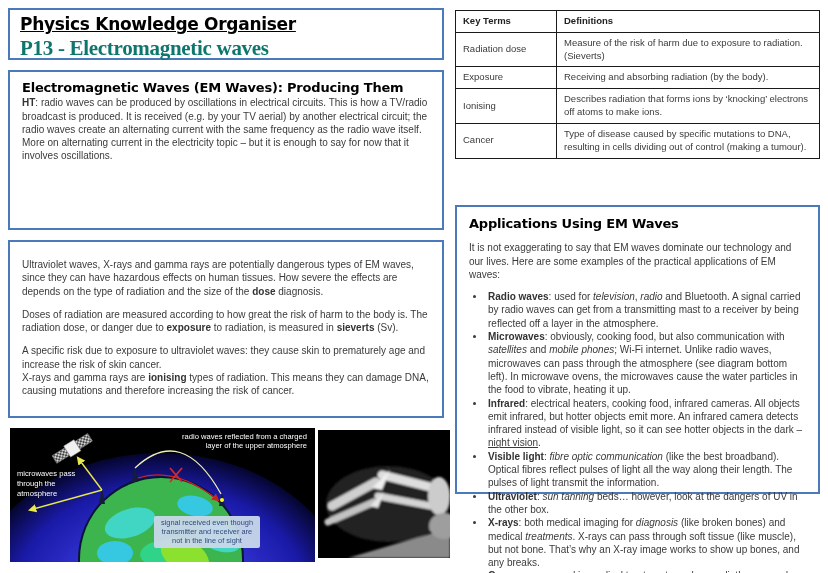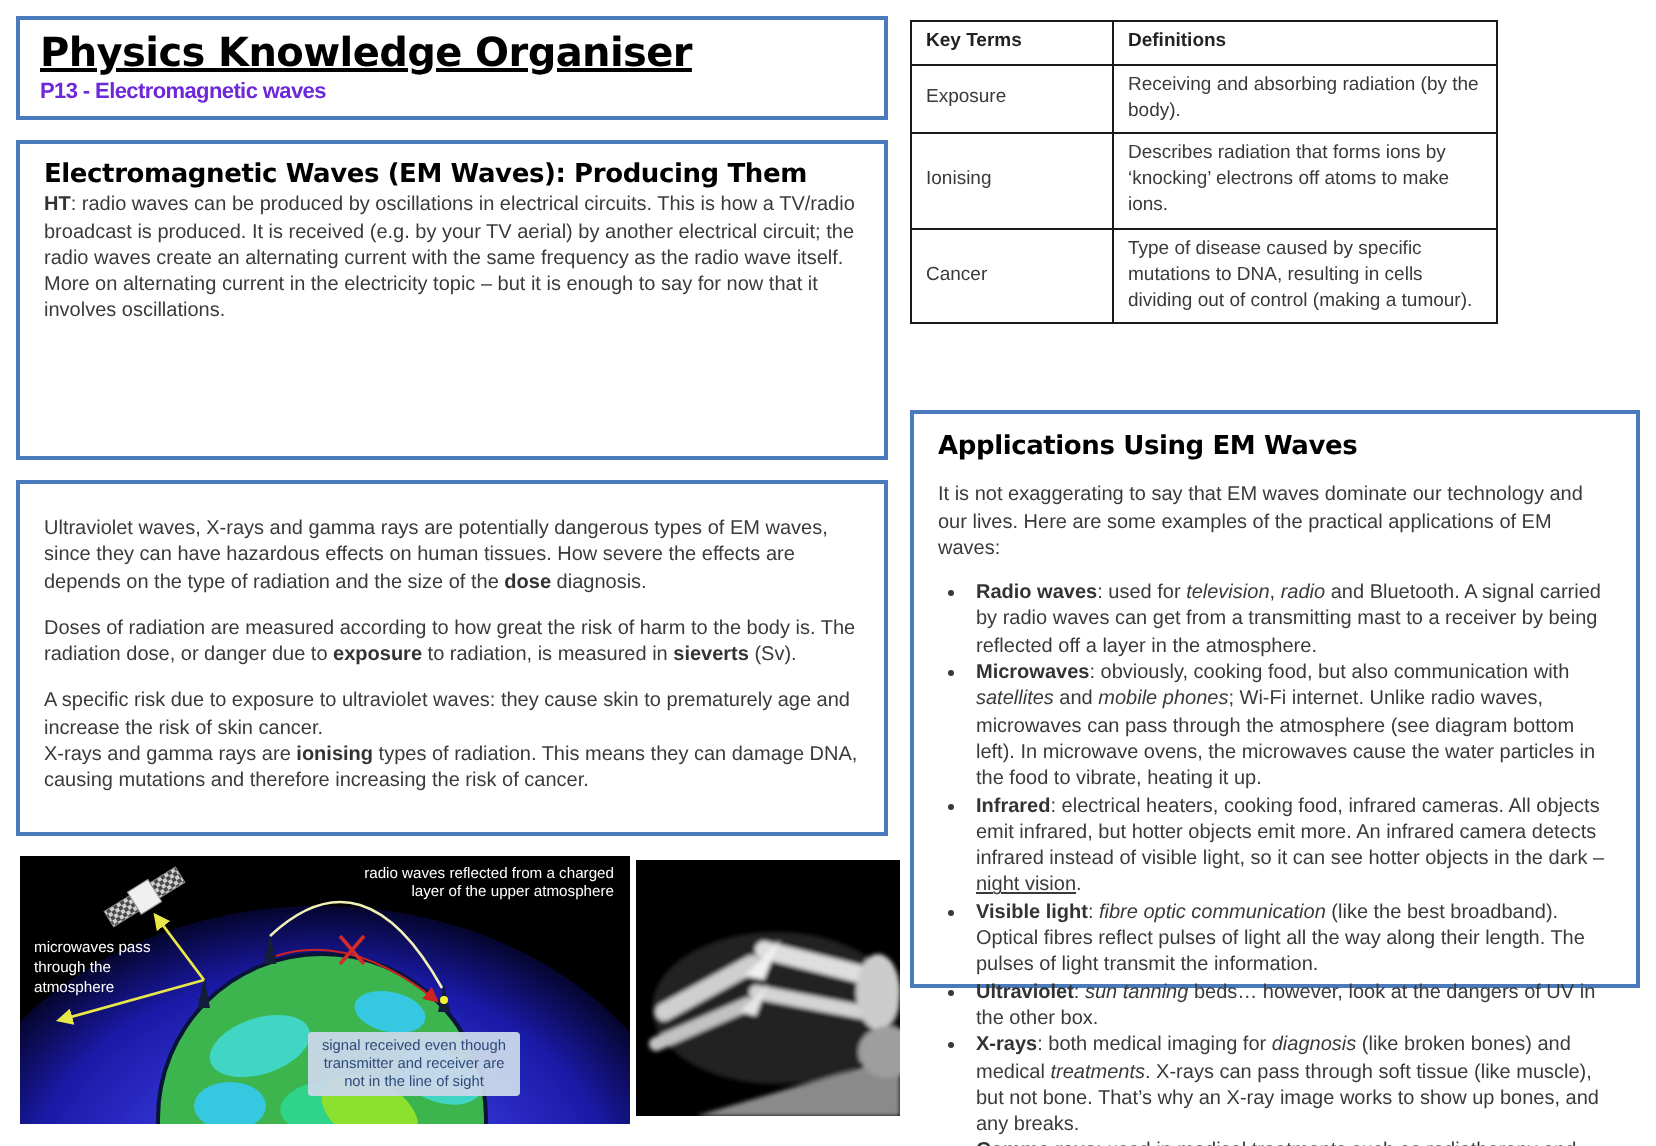--- a/index.html
+++ b/index.html
@@ -1,32 +1,32 @@
 <!DOCTYPE html>
 <html><head>
 <meta charset="utf-8">
 <style>
   html,body{margin:0;padding:0;background:#e9e9e9;}
   .page{position:relative;width:828px;height:573px;background:#ffffff;
         font-family:"Liberation Sans",sans-serif;color:#3a3a3a;overflow:hidden;}
   .bluebox{position:absolute;border:2px solid #4a7abc;background:#ffffff;box-sizing:border-box;}
   .heading{font-family:"DejaVu Sans",sans-serif;font-weight:800;color:#000;
            font-size:13px;letter-spacing:-0.2px;}
-  .doc-title-1{font-family:"DejaVu Sans",sans-serif;font-weight:800;font-size:20px;
+  .doc-title-1{font-family:"DejaVu Sans",sans-serif;font-weight:800;font-size:17px;
                color:#000;text-decoration:underline;letter-spacing:-0.3px;}
-  .doc-title-2{font-family:Liberation Sans, sans-serif;font-weight:800;font-size:11px;
-               color:#6d28d9;letter-spacing:-0.3px;margin-top:2px;}
+  .doc-title-2{font-family:Liberation Serif, serif;font-weight:800;font-size:21px;
+               color:#0f766e;letter-spacing:-0.3px;margin-top:2px;}
   .body-text{font-size:10px;line-height:1.33;}
   .para{margin:0 0 10px 0;white-space:pre-line;}
   .para:last-child{margin-bottom:0;}
   .b{font-weight:bold;color:#333;}
   .i{font-style:italic;}
   .u{text-decoration:underline;}
   
-  .kt-table{position:absolute;left:455px;top:10px;width:294px;border-collapse:collapse;
+  .kt-table{position:absolute;left:455px;top:10px;width:365px;border-collapse:collapse;
             font-size:9.5px;line-height:1.35;color:#3a3a3a;}
   .kt-table th,.kt-table td{border:1.4px solid #1a1a1a;padding:4px 7px;text-align:left;
             vertical-align:middle;}
   .kt-table th{font-weight:bold;color:#222;}
   .kt-col-term{width:86px;}
   
   .bullets{margin:9px 0 0 2px;padding-left:15px;}
   .bullets li{margin:0;padding-left:2px;}
   
   .diagram-svg{position:absolute;left:10px;top:428px;}
@@ -41,20 +41,24 @@
   <div class="bluebox" style="left:8px;top:8px;width:436px;height:52px;padding:4px 10px;">
     <div class="doc-title-1">Physics Knowledge Organiser</div>
     <div class="doc-title-2">P13 - Electromagnetic waves</div>
   </div>
 
   <table class="kt-table">
     <tbody>
         <tr>
       <th class="kt-col-term">Key Terms</th>
       <th>Definitions</th>
+    </tr>
+    <tr>
+      <td>Radiation dose</td>
+      <td>Measure of  the risk of harm due to exposure to radiation. (Sieverts)</td>
     </tr>
     <tr>
       <td>Exposure</td>
       <td>Receiving and absorbing radiation (by the body).</td>
     </tr>
     <tr>
       <td>Ionising</td>
       <td>Describes radiation that forms ions by ‘knocking’ electrons off atoms to make ions.</td>
     </tr>
     <tr>

